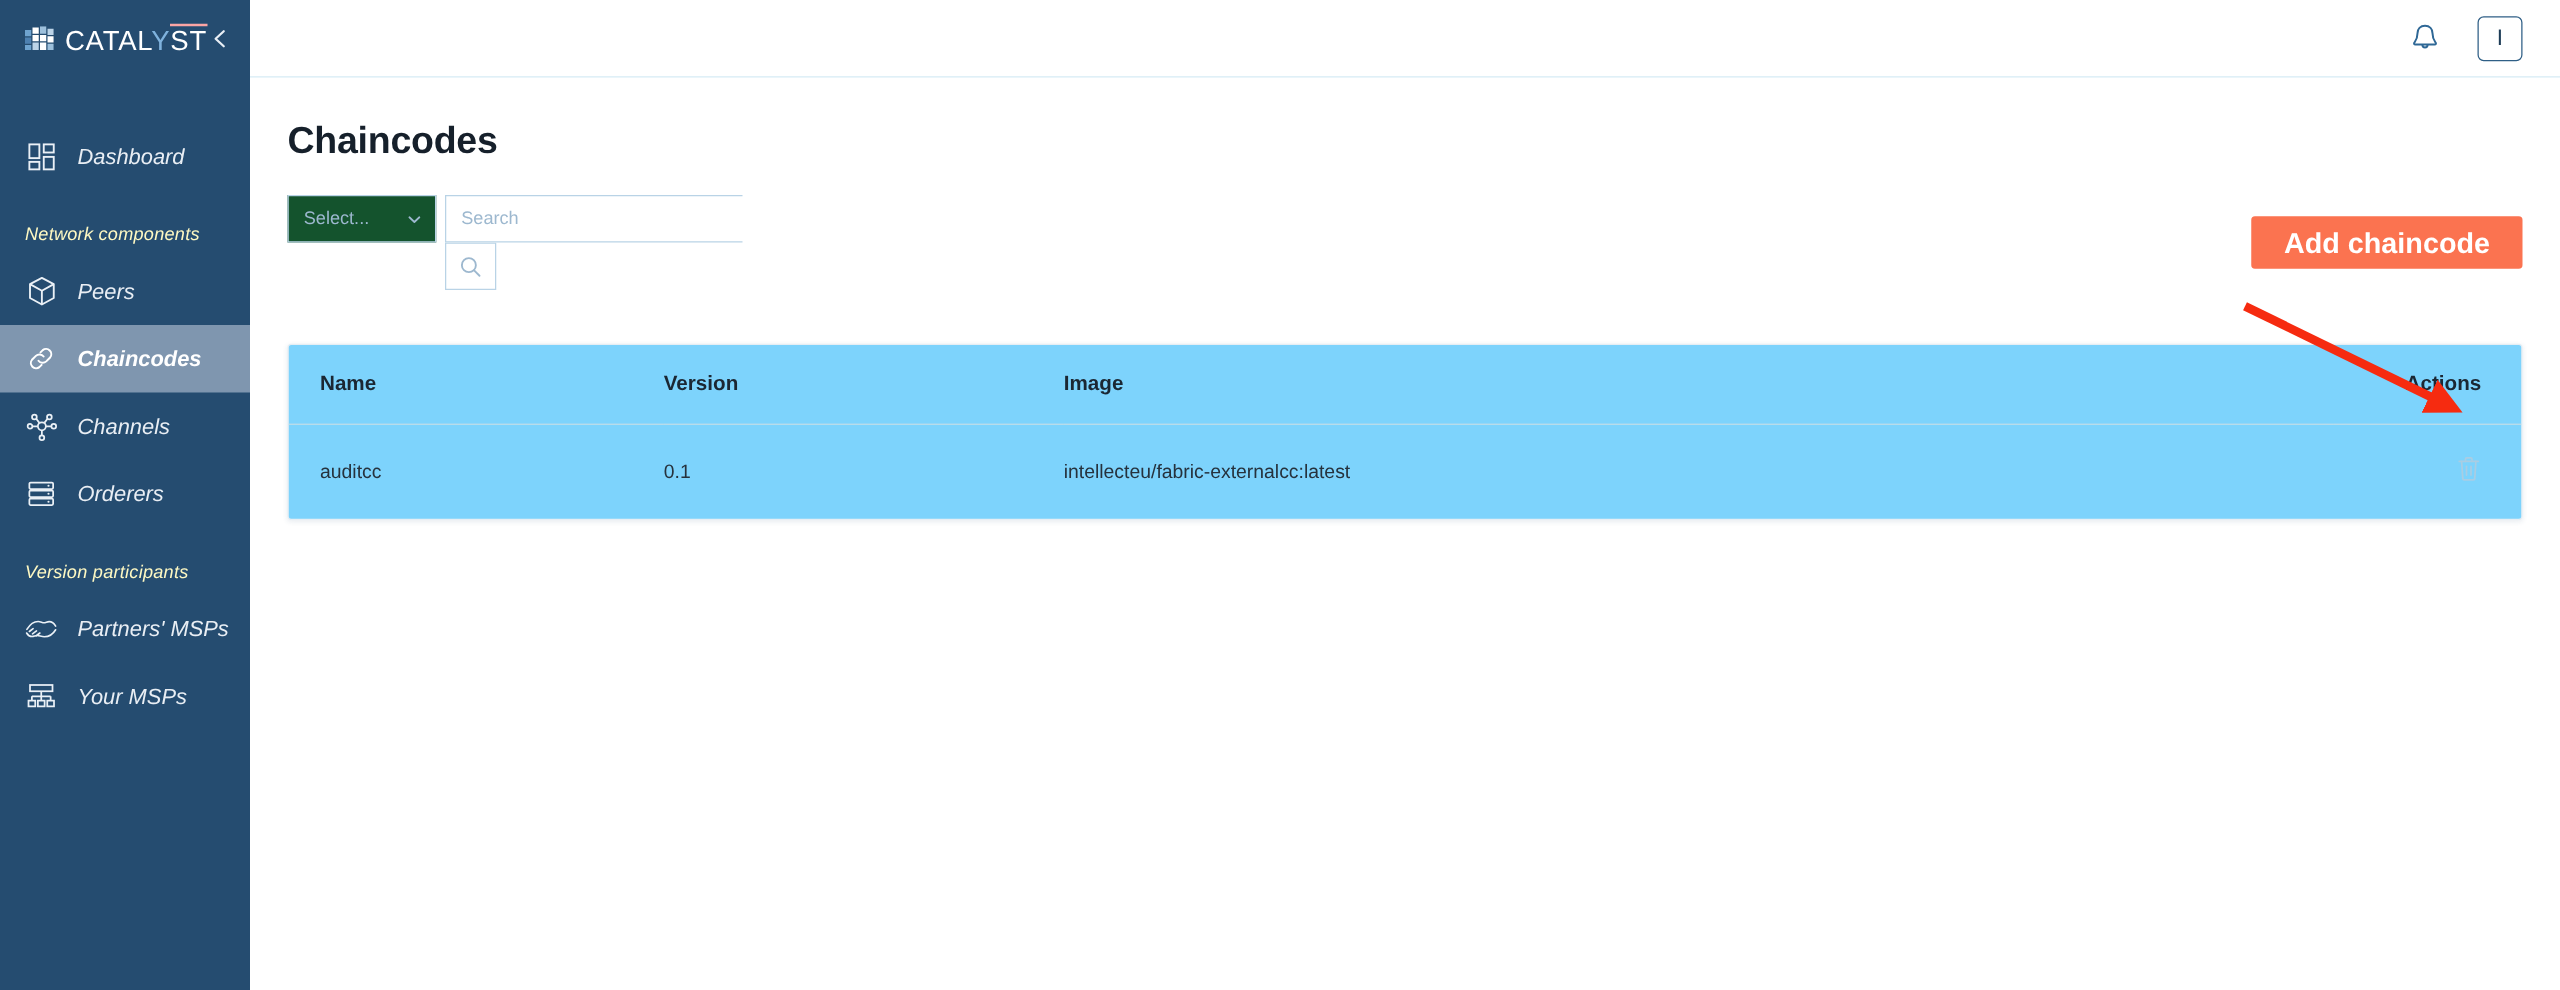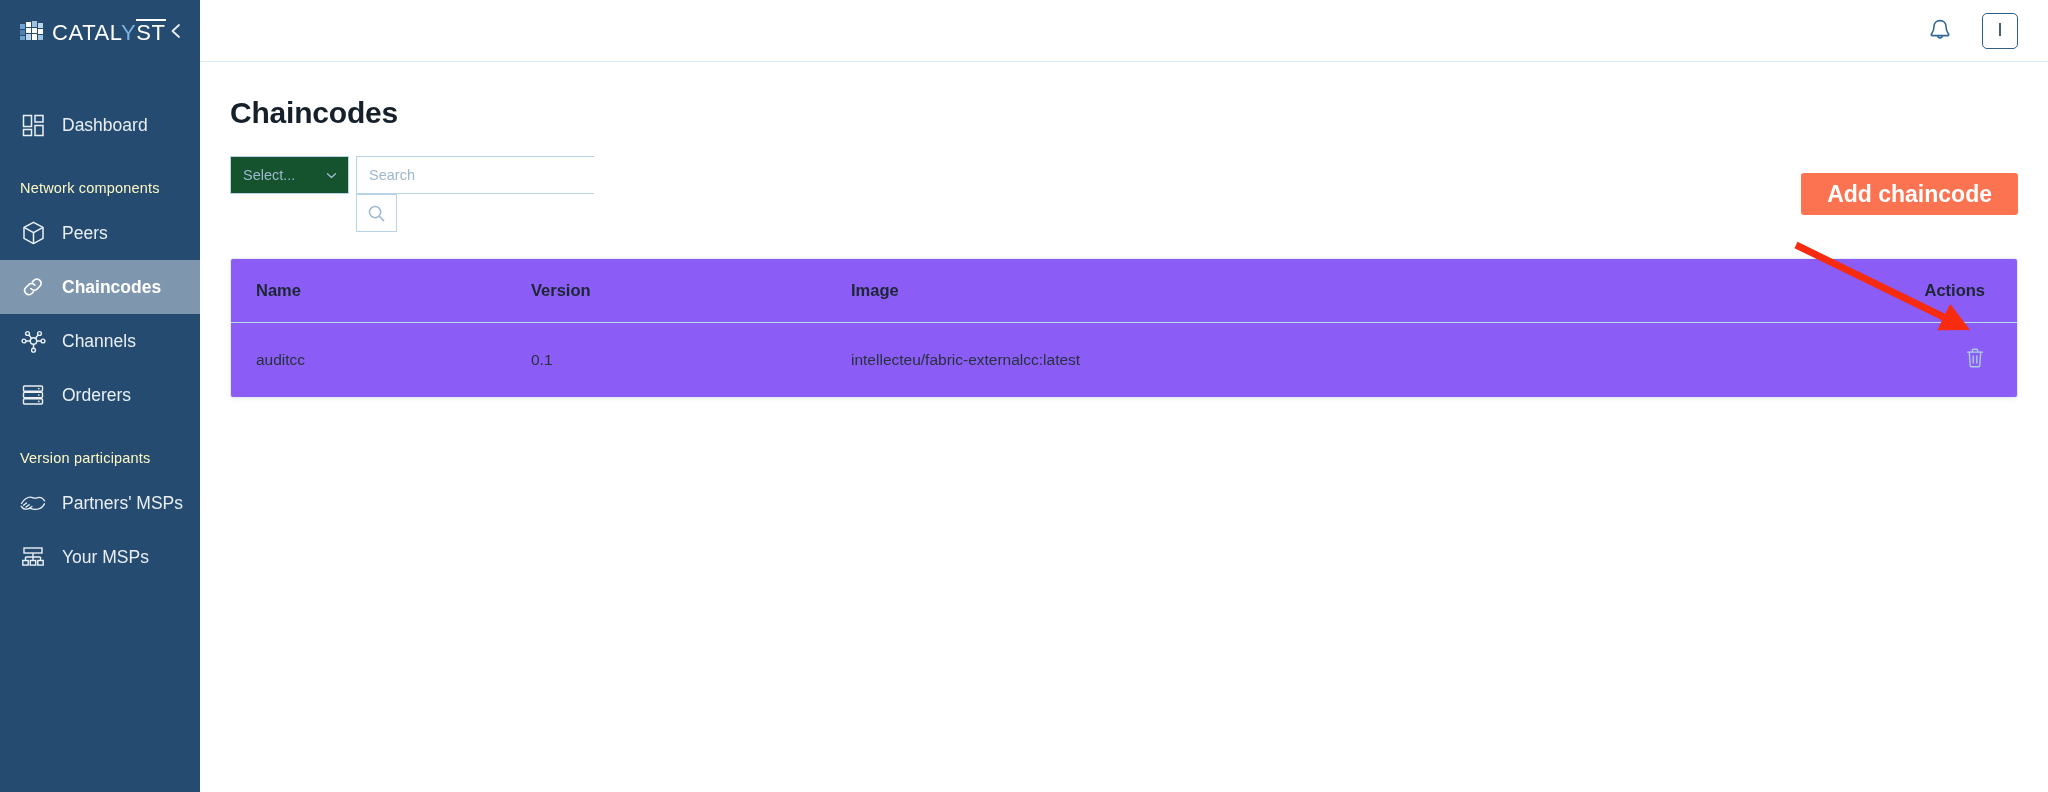--- a/index.html
+++ b/index.html
@@ -25,28 +25,28 @@
     justify-content: space-between;
   }
   .brand { display: flex; align-items: center; gap: 9px; }
   .brand-mark { width: 23px; height: 21px; display: block; }
   .brand-text {
     font-size: 22px; letter-spacing: 0.6px;
     color: #ffffff; font-weight: 400;
     white-space: nowrap; line-height: 1;
   }
   .brand-text .accent { color: #7fb2dd; }
-  .brand-text .over { border-top: 2px solid #ffffff; padding-top: 1px; display: inline-block; }
+  .brand-text .over { border-top: 2px solid #fca5a5; padding-top: 1px; display: inline-block; }
   .collapse-btn {
     width: 26px; height: 26px;
     display: flex; align-items: center; justify-content: center;
     cursor: pointer;
   }
 
-  .nav { margin-top: 36px; }
+  .nav { margin-top: 36px; font-style: italic; }
   .nav-item {
     display: flex; align-items: center;
     height: 54px; padding-left: 20px; gap: 16px;
     color: #e9eef4; cursor: pointer;
   }
   .nav-item .ico { width: 26px; height: 26px; flex: 0 0 26px;
                    display: flex; align-items: center; justify-content: center; }
   .nav-item .lbl { font-size: 17.5px; font-weight: 400; white-space: nowrap; }
   .nav-item.active { background: #7f96af; }
   .nav-item.active .lbl { color: #ffffff; font-weight: 700; }
@@ -99,21 +99,21 @@
   }
   .add-btn {
     background: #fb7350; color: #ffffff; border: none;
     height: 42px; padding: 0 26px; border-radius: 3px;
     font-size: 23px; font-weight: 700; cursor: pointer;
     font-family: "Liberation Sans", sans-serif;
   }
 
   
   .table-card {
-    margin-top: 26px; background: #8b5cf6;
+    margin-top: 43px; background: #7dd3fc;
     border: 1px solid #e6eef4; border-radius: 3px;
     box-shadow: 0 1px 4px rgba(40,80,120,0.10);
     overflow: hidden;
   }
   table { width: 100%; border-collapse: collapse; table-layout: fixed; }
   thead th {
     text-align: left; font-size: 16.5px; font-weight: 700; color: #1b2733;
     padding: 22px 0 22px 0; border-bottom: 1px solid #b8dcea;
   }
   tbody td {

